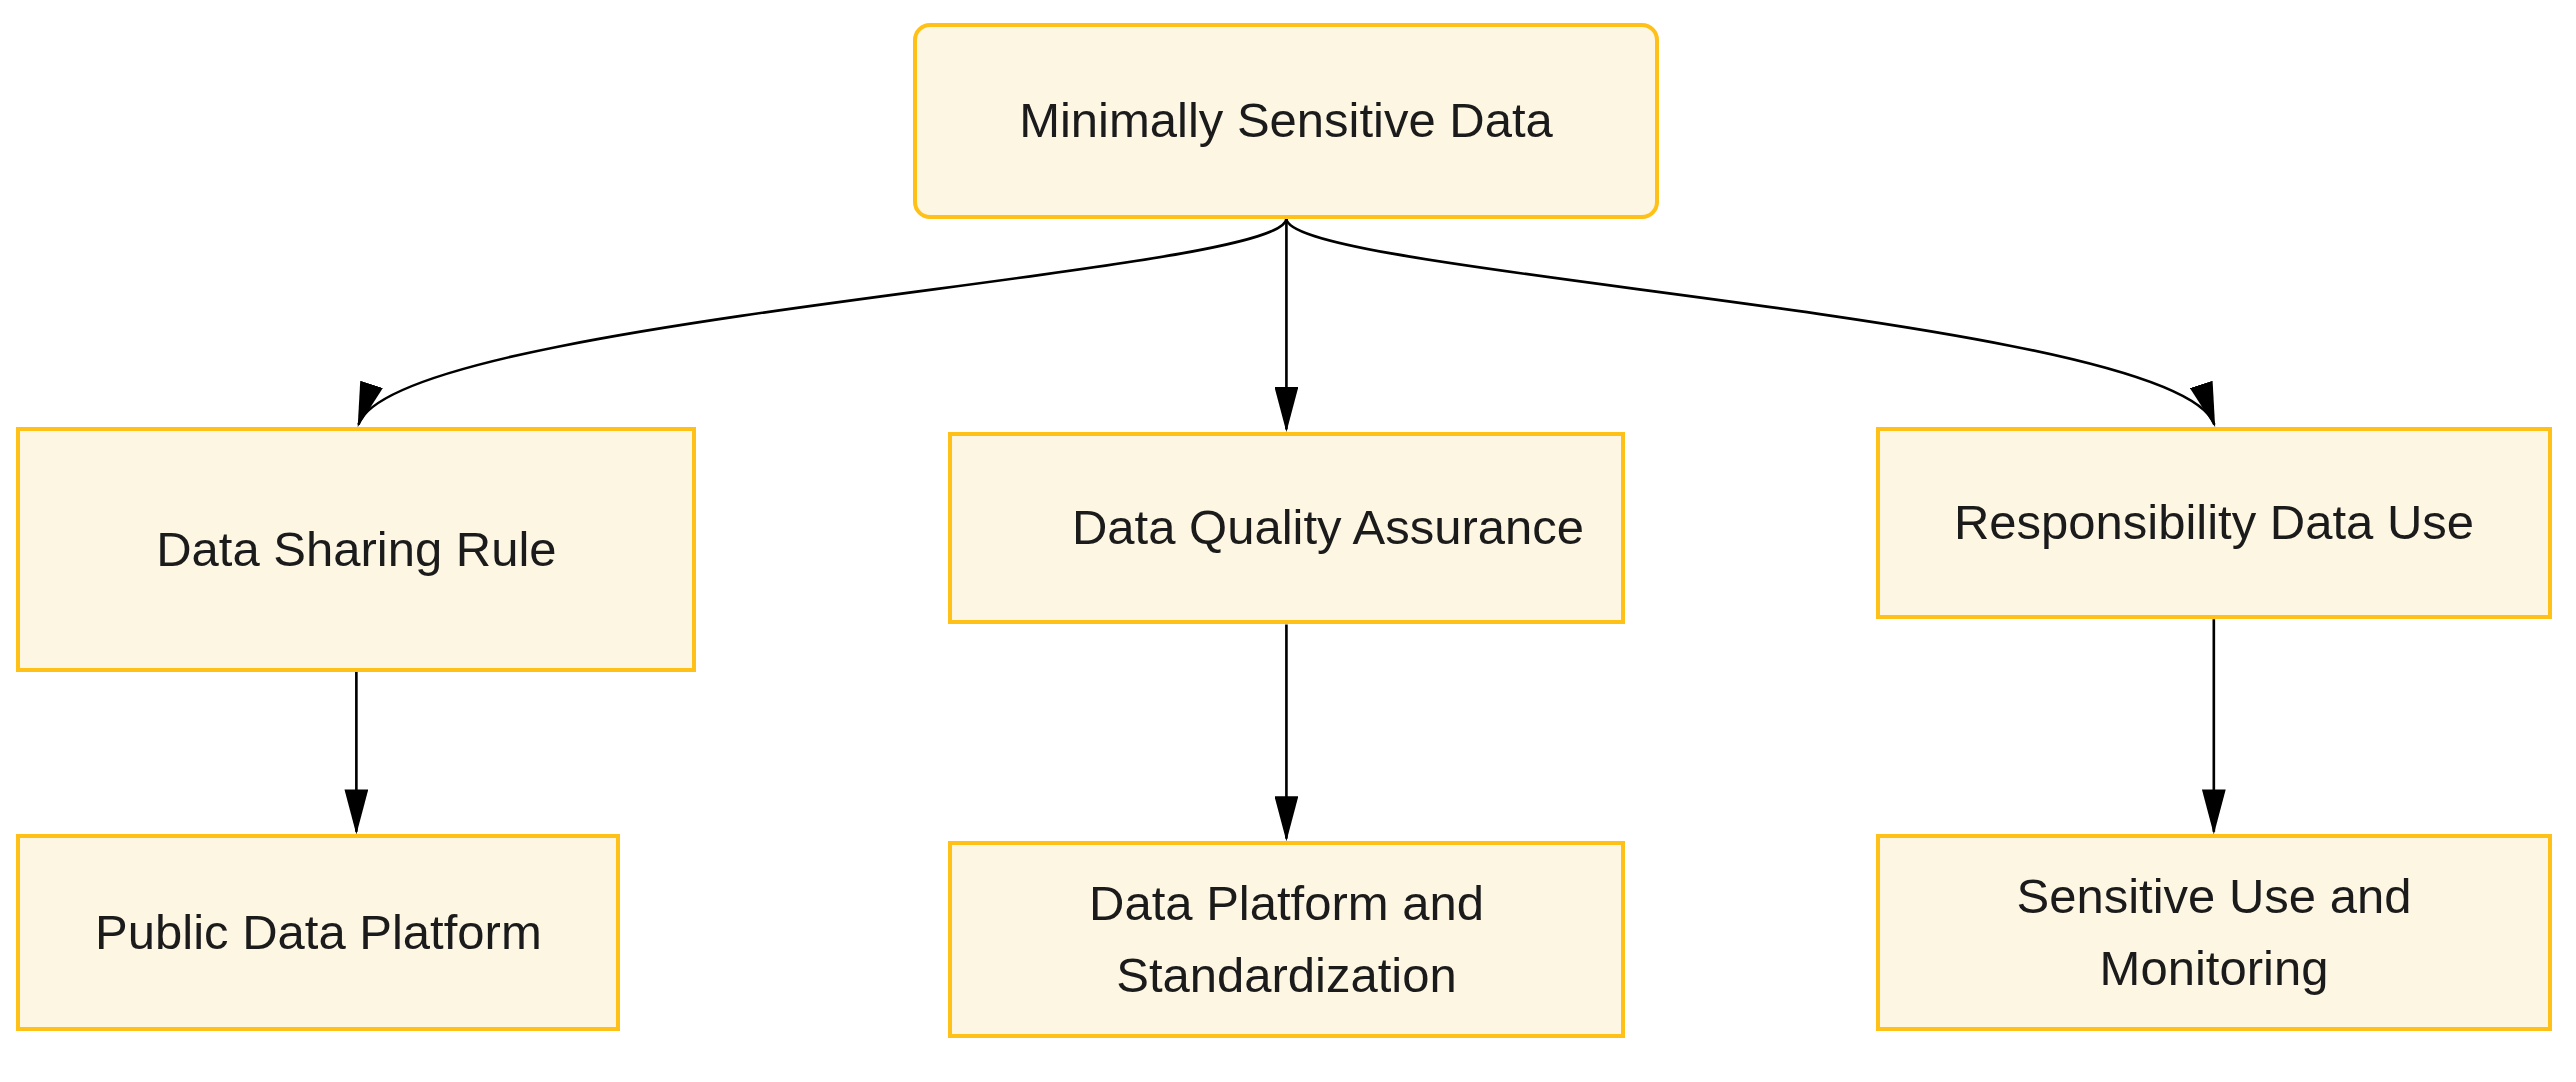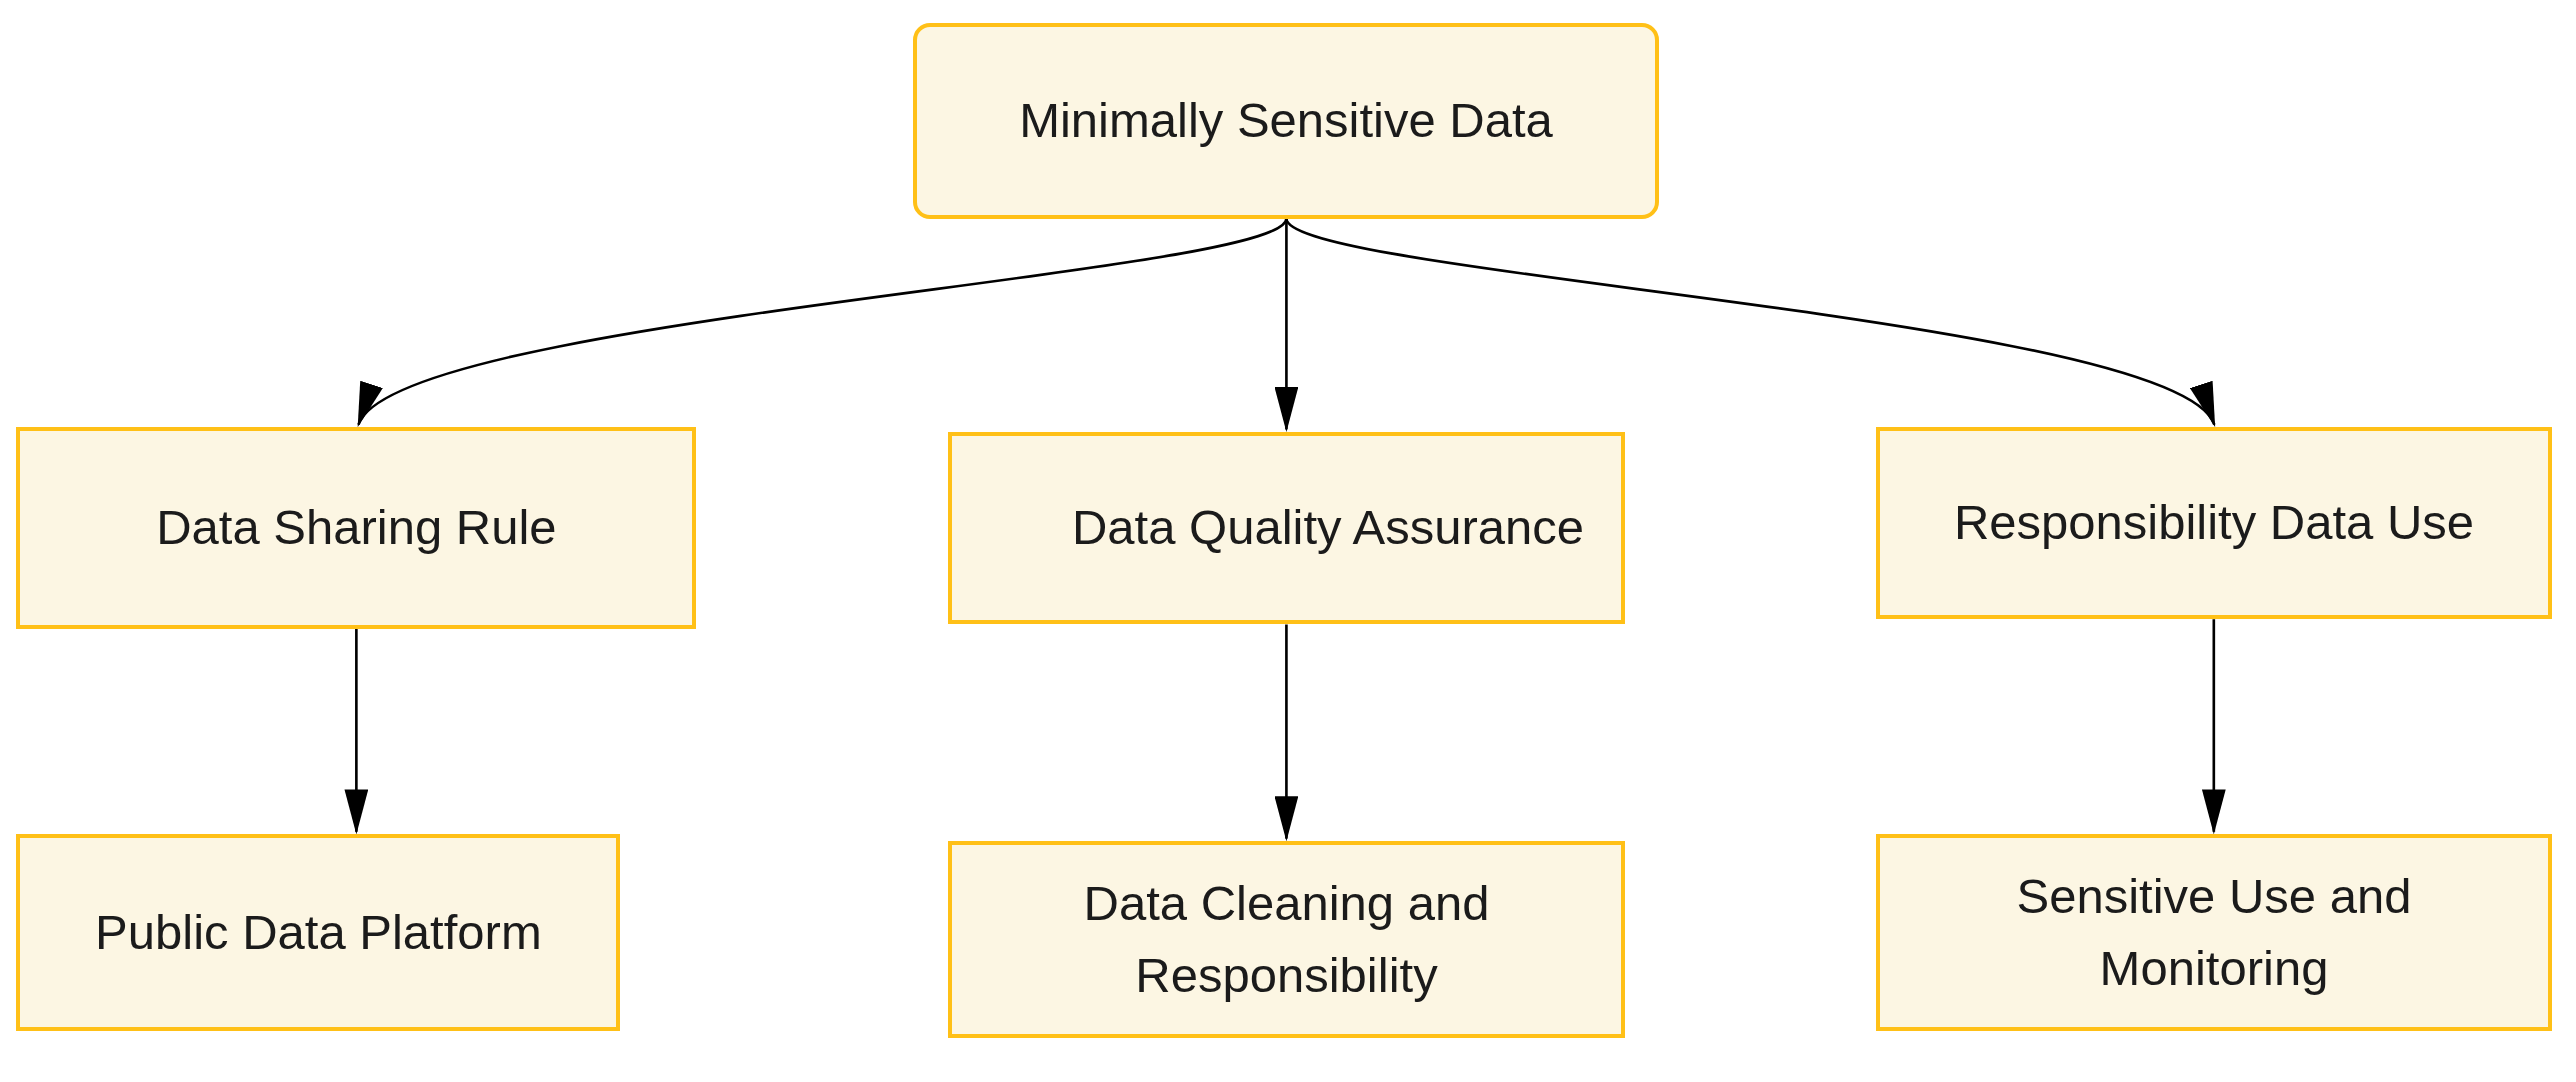--- a/index.html
+++ b/index.html
@@ -29,21 +29,21 @@
     padding: 0 37px;
   }
   .node .label {
     font-size: 49px;
     line-height: 1.45;
     color: var(--text-color, #1B1B1B);
     letter-spacing: 0px;
   }
   
   #node-root          { left: 913px; top: 23px;   width: 746px; height: 196px; border-radius: 17px; }
-  #node-sharing       { left: 16.4px;   top: 427px;  width: 680px; height: 202px; }
+  #node-sharing       { left: 16.4px;   top: 427px;  width: 680px; height: 245px; }
   #node-quality       { left: 948px; top: 432px;  width: 677px; height: 192px; justify-content: flex-end; }
   #node-responsibility{ left: 1876px; top: 427px;  width: 676px; height: 192px; }
   #node-platform      { left: 16.4px;   top: 834px; width: 604px; height: 197px; }
   #node-cleaning      { left: 948px; top: 841px; width: 677px; height: 197px; }
   #node-monitoring    { left: 1876px; top: 834px; width: 676px; height: 197px; }
 
   #connector-layer {
     position: absolute;
     left: 0; top: 0;
     width: 2576px;
@@ -89,21 +89,21 @@
 
   <div class="node" id="node-responsibility">
     <span class="label">Responsibility Data Use</span>
   </div>
 
   <div class="node" id="node-platform">
     <span class="label">Public Data Platform</span>
   </div>
 
   <div class="node" id="node-cleaning">
-    <span class="label">Data Cleaning and Responsibility</span>
+    <span class="label">Data Platform and Standardization</span>
   </div>
 
   <div class="node" id="node-monitoring">
     <span class="label">Sensitive Use and Monitoring</span>
   </div>
 
 </div>
 
 
 </body></html>

